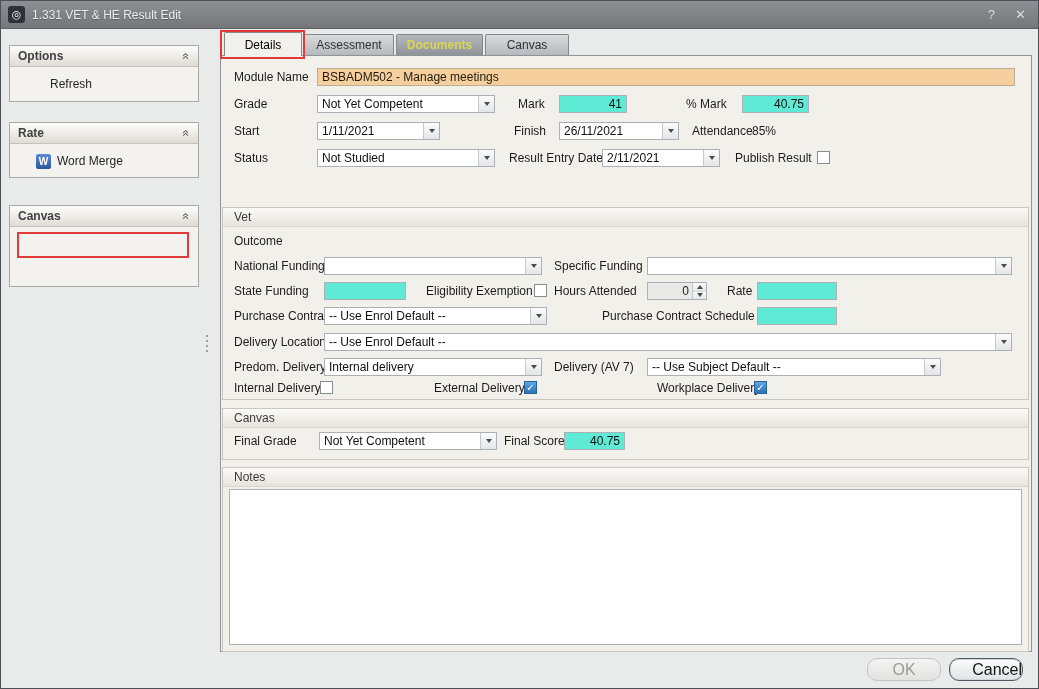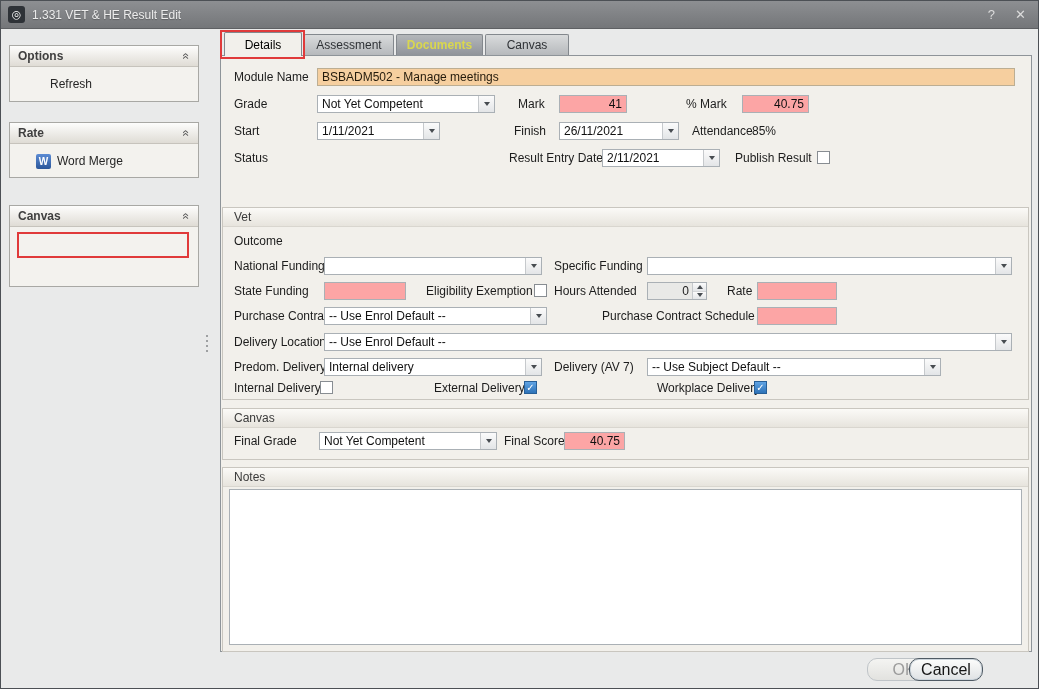--- a/index.html
+++ b/index.html
@@ -50,21 +50,21 @@
 
   .combo { position:absolute; height:18px; background:#fff; border:1px solid #aab0b5;
            line-height:16px; padding:0 20px 0 4px; color:#101010; white-space:nowrap; overflow:hidden; cursor:default; }
   .combo-btn { position:absolute; top:0; right:0; width:16px; height:16px;
                background:linear-gradient(#fbfbfb,#e3e5e7); border-left:1px solid #c6c9cc;
                display:flex; align-items:center; justify-content:center; }
   .tri { width:0; height:0; border-left:3px solid transparent; border-right:3px solid transparent;
          border-top:4px solid #474c51; }
   .tri.up { border-top:none; border-bottom:4px solid #474c51; }
 
-  .tbox { position:absolute; height:18px; background:#fca5a5; border:1px solid #aab0b5;
+  .tbox { position:absolute; height:18px; background:#5eead4; border:1px solid #aab0b5;
           line-height:16px; padding:0 4px; color:#101010; white-space:nowrap; overflow:hidden; }
   .num { text-align:right; }
   .module { background:#f6cf9f; border-color:#bcae93; color:#241b0c; }
 
   .chk { position:absolute; width:13px; height:13px; background:#fff; border:1px solid #888d92; cursor:pointer; }
   .chk.checked { background:linear-gradient(#5fa3e3,#2e73b8); border-color:#275f97; }
   .chk.checked::after { content:"✓"; color:#fff; font-size:10px; line-height:11px; display:block; text-align:center; }
 
   .spin { position:absolute; height:18px; background:#e9e9e7; border:1px solid #aab0b5; display:flex; }
   .spin-val { flex:1; text-align:right; padding-right:3px; line-height:16px; color:#222; }
@@ -77,22 +77,22 @@
   .grp-h { height:19px; line-height:19px; background:linear-gradient(#fbfaf7,#e7e4dd);
            border-bottom:1px solid #d9d6cf; padding-left:11px; color:#3a3a3a; }
 
   .notes-ta { position:absolute; left:8px; top:433px; width:793px; height:156px; background:#fff;
               border:1px solid #aab0b5; resize:none; outline:none; font-family:inherit; font-size:12px; }
 
   
   .btn { position:absolute; top:657px; width:74px; height:23px; text-align:center; line-height:21px;
          border-radius:10px; font-size:16px; cursor:pointer; }
   .btn.ok { left:866px; background:linear-gradient(#f4f4f2,#e2e2df); border:1px solid #bfc4c8; color:#9b9b9b; }
-  .btn.cancel { left:908px; background:linear-gradient(#fdfdfc,#dfe2e4); border:1px solid #4f5a64;
-                color:#151515; box-shadow:inset 0 0 0 1px #ccd5dc; }
+  .btn.cancel { left:948px; background:linear-gradient(#fdfdfc,#dfe2e4); border:1px solid #4f5a64;
+                color:#151515; box-shadow:inset 0 0 0 1px #ccd5dc;text-align:right; }
 
   
   .anno { position:absolute; border:2px solid #e03a3a; z-index:9; pointer-events:none; }
 </style>
 </head>
 <body>
 
 <div class="window">
 
   <div class="titlebar">
@@ -172,20 +172,26 @@
     <div class="combo" style="left:338px;top:66px;width:120px">
       <span>26/11/2021</span>
       <span class="combo-btn">
           <i class="tri"></i>
         </span>
     </div>
     <span class="lbl" style="left:471px;top:66px">Attendance</span>
     <span class="lbl" style="left:531px;top:66px">85%</span>
 
     <span class="lbl" style="left:13px;top:93px">Status</span>
+    <div class="combo" style="left:96px;top:93px;width:178px">
+      <span>Not Studied</span>
+      <span class="combo-btn">
+          <i class="tri"></i>
+        </span>
+    </div>
     <span class="lbl" style="left:288px;top:93px">Result Entry Date</span>
     <div class="combo" style="left:381px;top:93px;width:118px">
       <span>2/11/2021</span>
       <span class="combo-btn">
           <i class="tri"></i>
         </span>
     </div>
     <span class="lbl" style="left:514px;top:93px">Publish Result</span>
     <span class="chk" style="left:596px;top:95px"></span>
 

